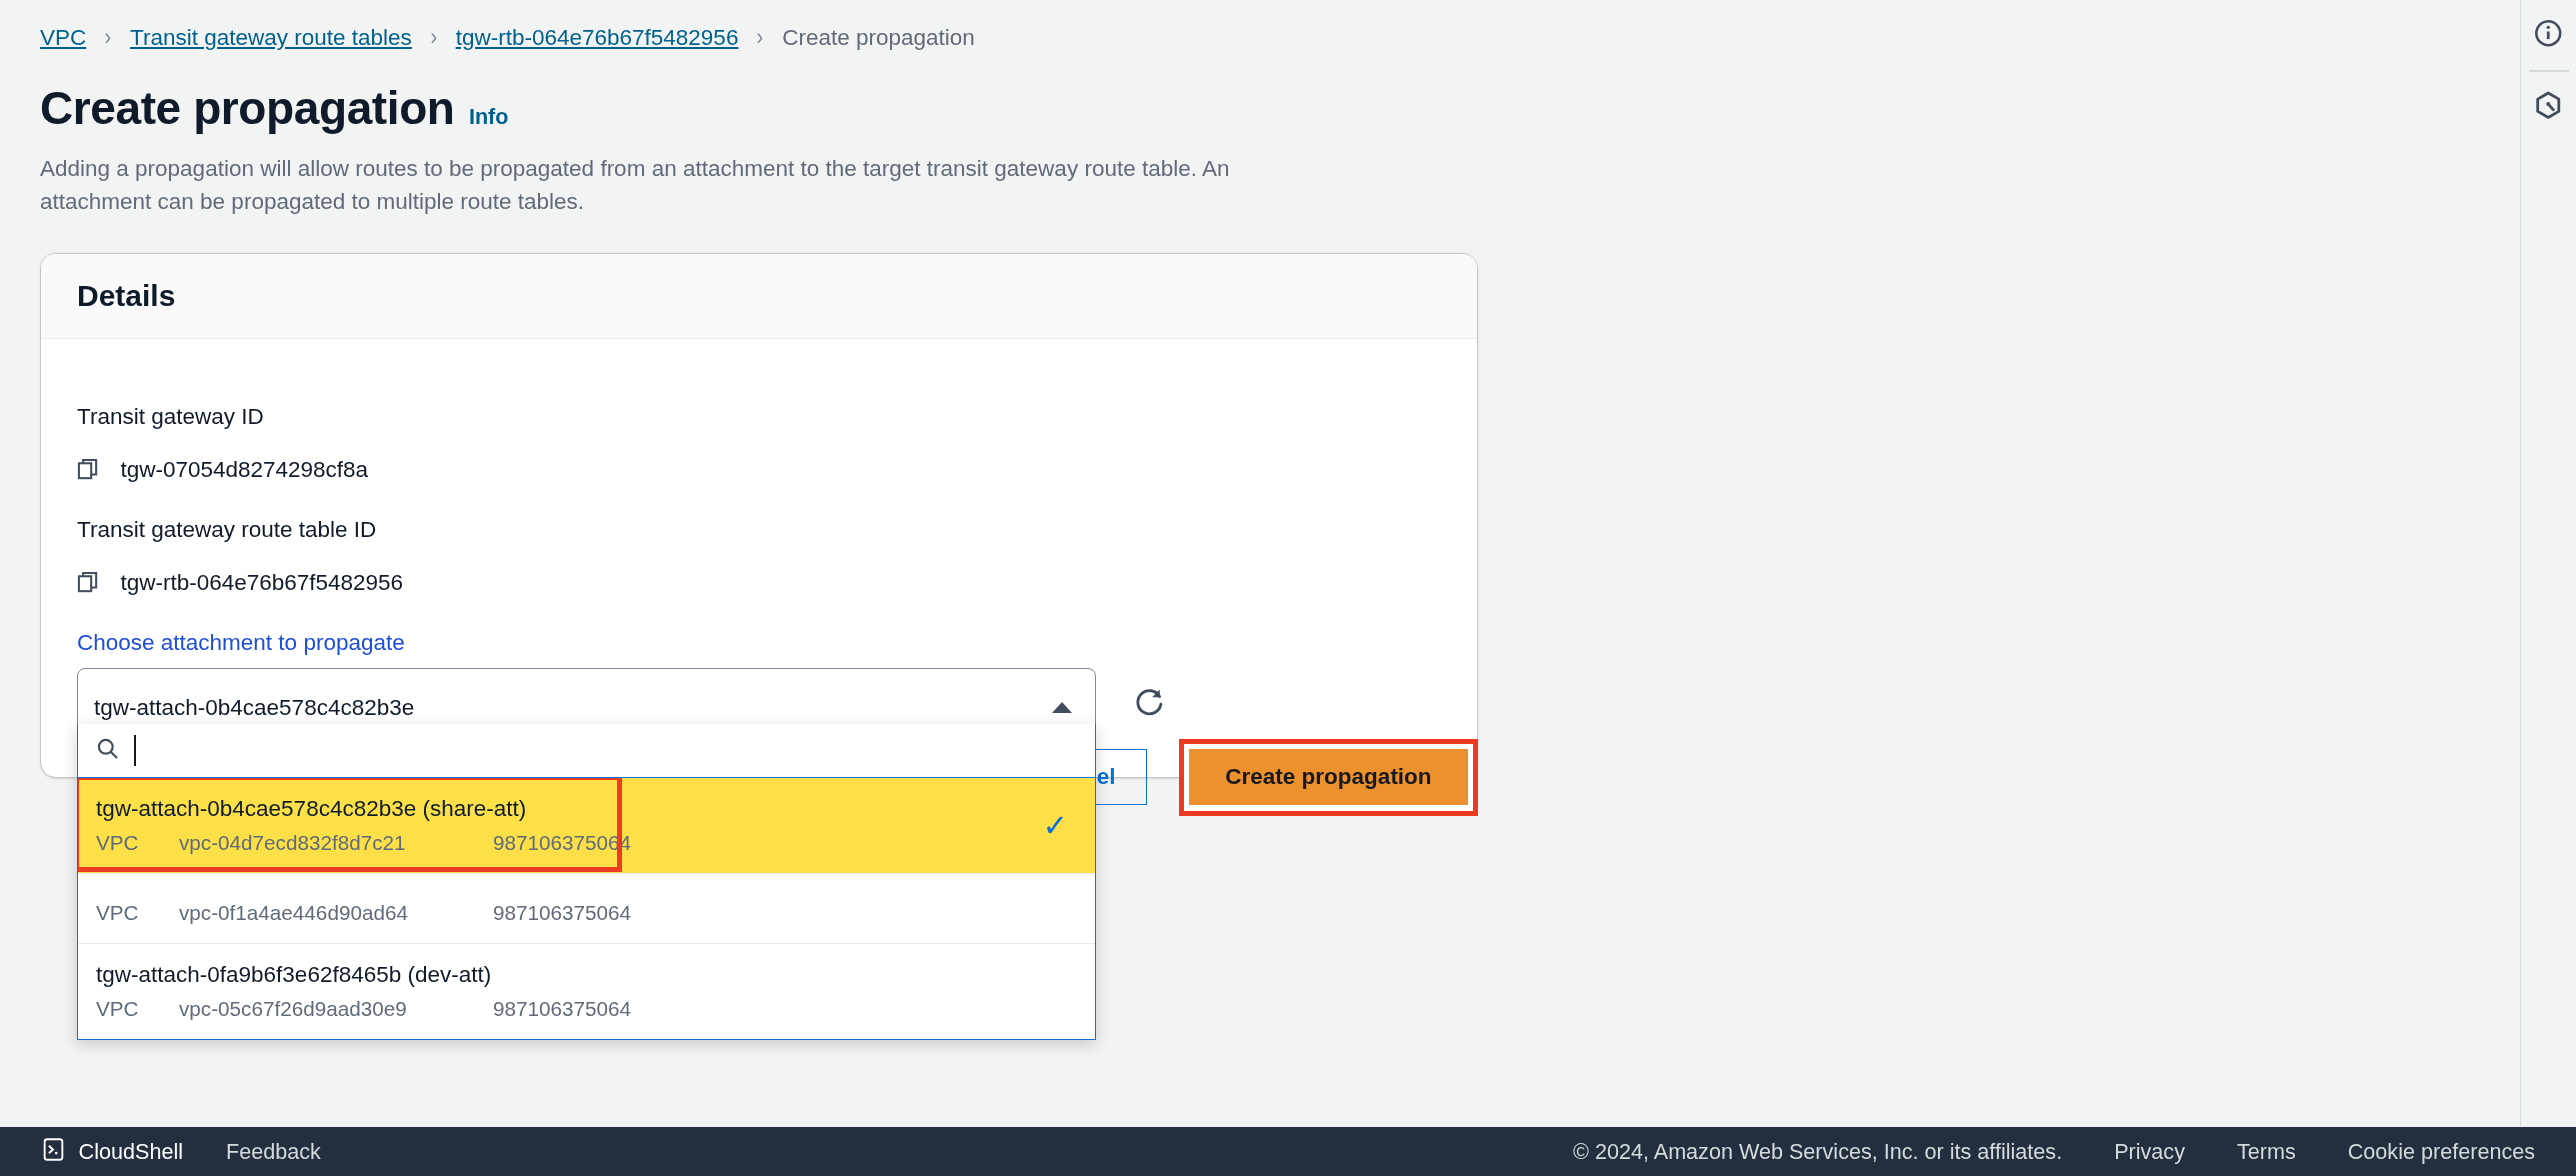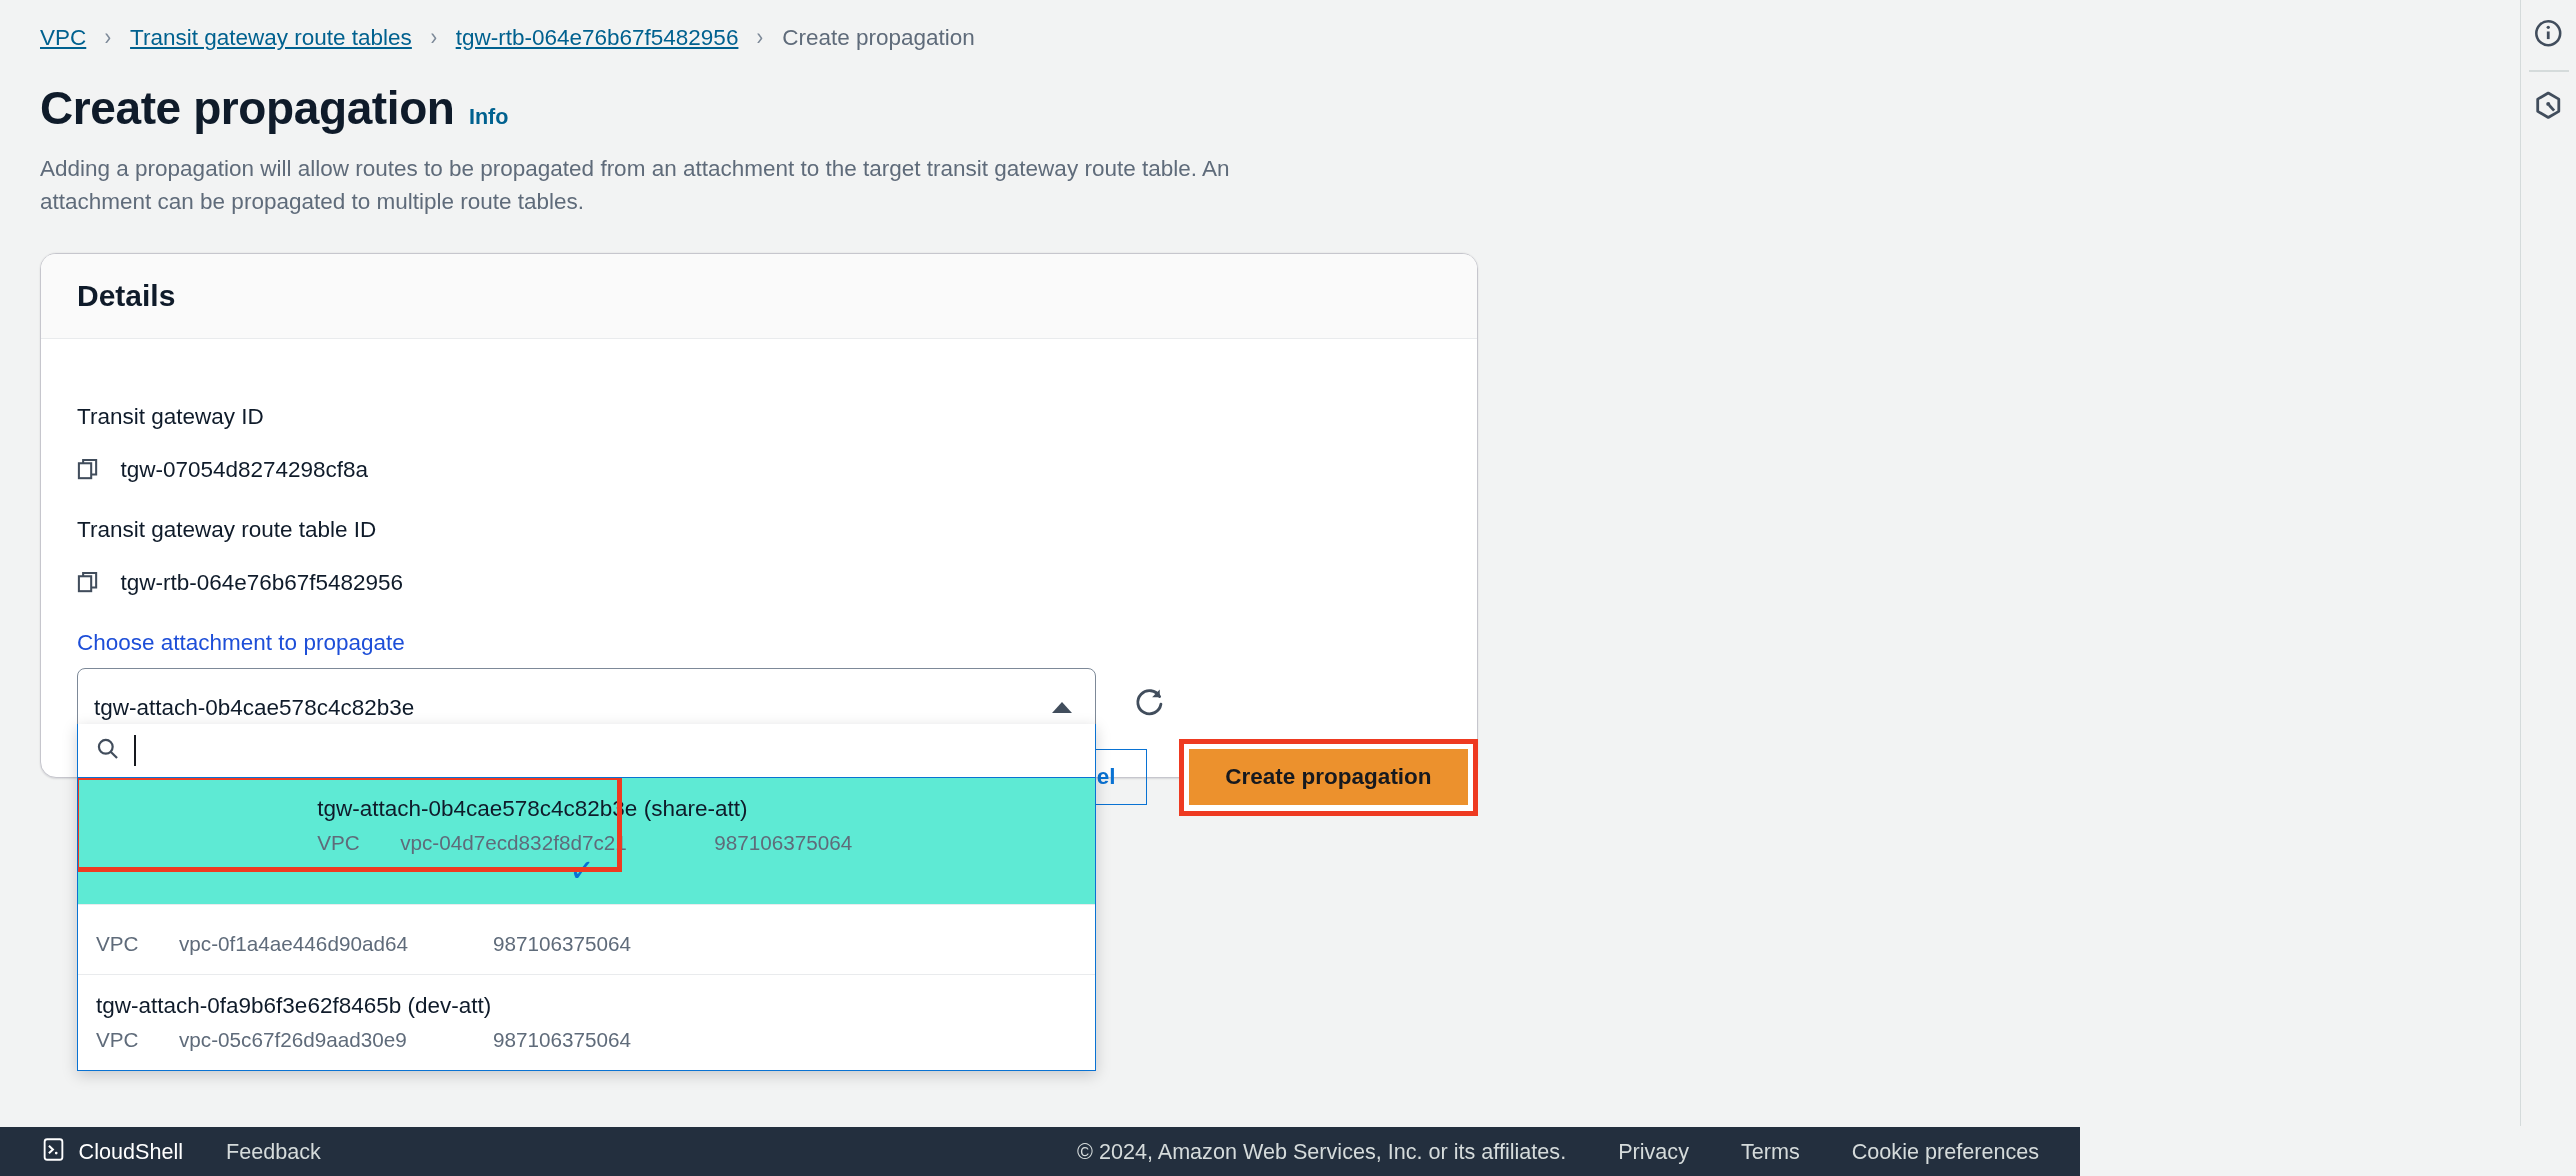--- a/index.html
+++ b/index.html
@@ -97,21 +97,21 @@
   .caret-blink {
     display: inline-block; width: 1.8px; height: 30.5px; background: #16191f;
   }
   .dd-list { background: #fff; max-height: 413px; overflow: hidden; }
   .dd-item {
     padding: 18px 21.6px 18px 18px; cursor: pointer; position: relative;
     border-bottom: 1.8px solid #e9ebed;
     display: flex; align-items: center;
   }
   .dd-item:last-child { border-bottom: none; }
-  .dd-item.selected { background: #5eead4; flex-direction: column; }
+  .dd-item.selected { background: #fde047; }
   .dd-item-main { flex: 1; }
   .dd-item-title { font-size: 22.5px; color: #0f1b2a; }
   .dd-item-meta { margin-top: 9px; font-size: 20.7px; color: #5f6b7a; display: flex; gap: 36px; }
   .dd-item-meta .m-type { min-width: 47px; }
   .dd-item-meta .m-vpc { min-width: 278px; }
   .check-mark { color: #0972d3; font-size: 30.5px; line-height: 1; padding-right: 5.4px; }
 
   
   .actions {
     position: absolute; left: 40px; top: 739px; width: 1438px;
@@ -130,21 +130,21 @@
   .annot-box { border: 5.4px solid #ee3a21; padding: 5.4px; background: #ffffff; }
 
   
   .annot-row {
     position: absolute; left: -3.6px; top: -3.6px; width: 548px; height: 97px;
     border: 5.4px solid #ee3a21; pointer-events: none; z-index: 60;
   }
 
   
   .footer {
-    position: absolute; left: 0; bottom: 0; width: 2080px; height: 50px;
+    position: absolute; left: 0; bottom: 0; width: 2576px; height: 50px;
     background: #232f3e; display: flex; align-items: center;
     padding: 0 41px; color: #d5dbdb; font-size: 21.6px;
   }
   .footer-left { display: flex; align-items: center; gap: 43px; }
   .cloudshell { display: flex; align-items: center; gap: 12.6px; cursor: pointer; color: #ffffff; }
   .footer-link { cursor: pointer; color: #d5dbdb; text-decoration: none; }
   .footer-right { margin-left: auto; display: flex; align-items: center; gap: 52px; }
   .copyright { color: #d5dbdb; }
 </style>
 </head>

